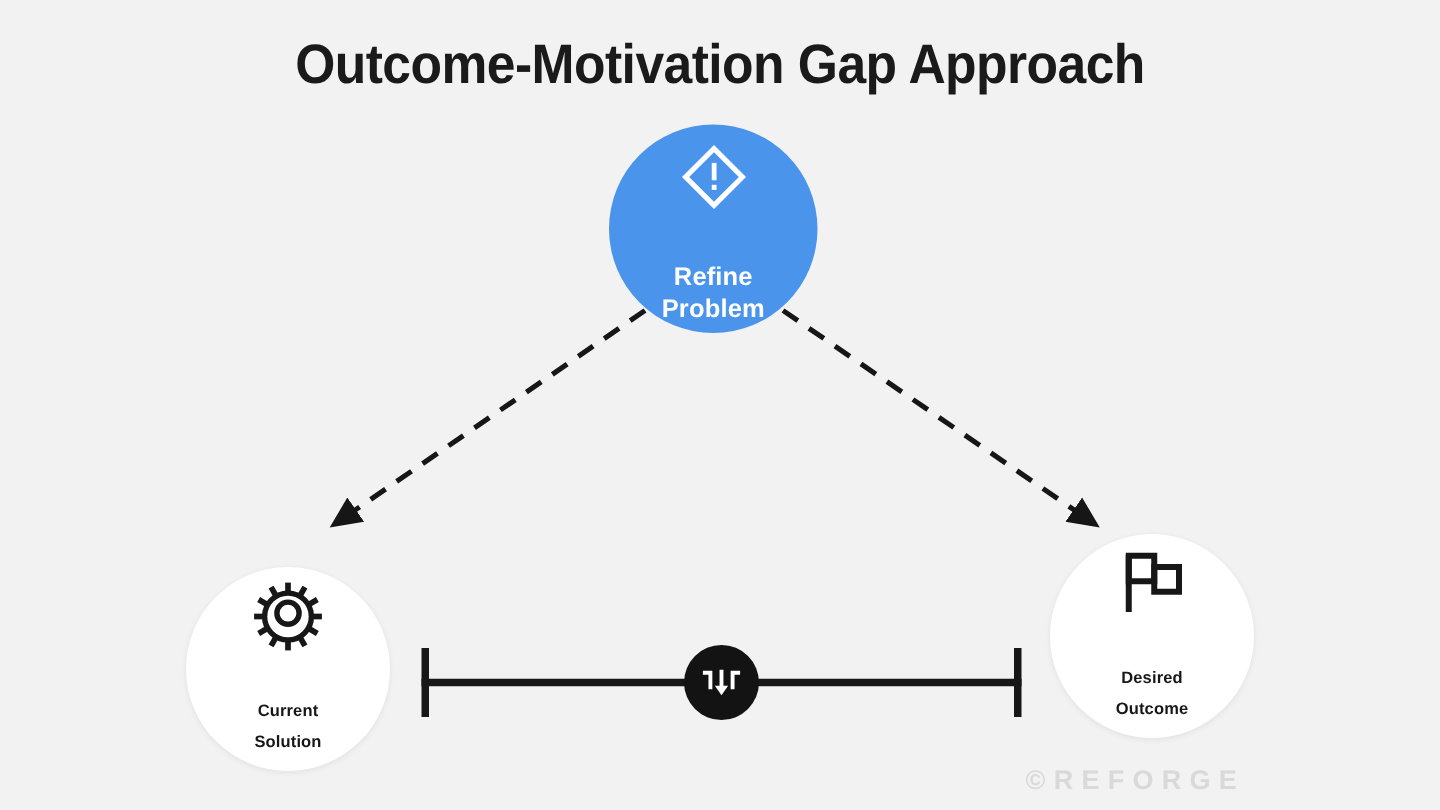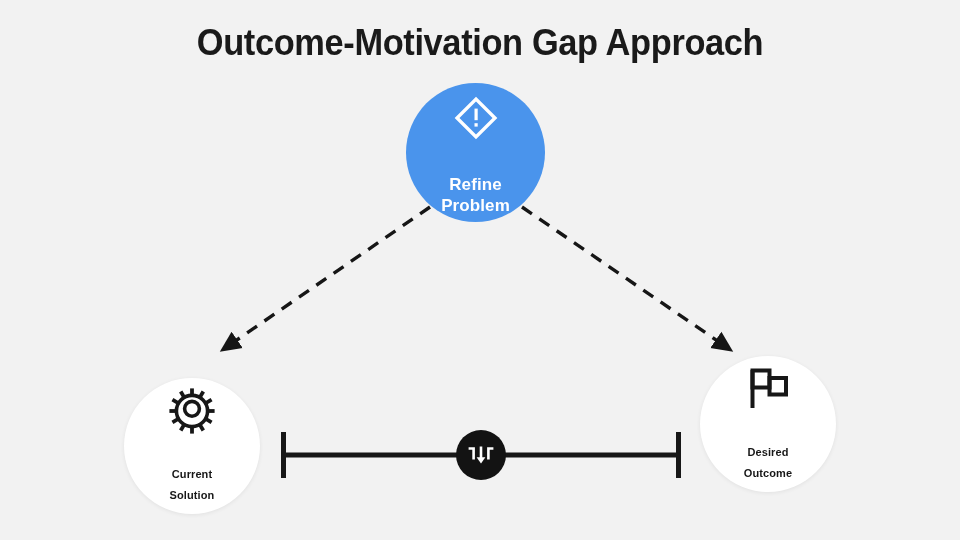--- a/index.html
+++ b/index.html
@@ -211,14 +211,15 @@
 
           <path d="M26.4,6.5 L21.4,6.5 L21.4,17.5"></path>
 
           <line x1="14" y1="4.5" x2="14" y2="18.5"></line>
         </g>
         <path d="M14,21.5 L9.6,15.2 L18.4,15.2 Z" fill="#ffffff"></path>
       </svg>
     </span>
   </div>
 
+  <div class="watermark">©REFORGE</div>
 
 </div>
 
 </body></html>

